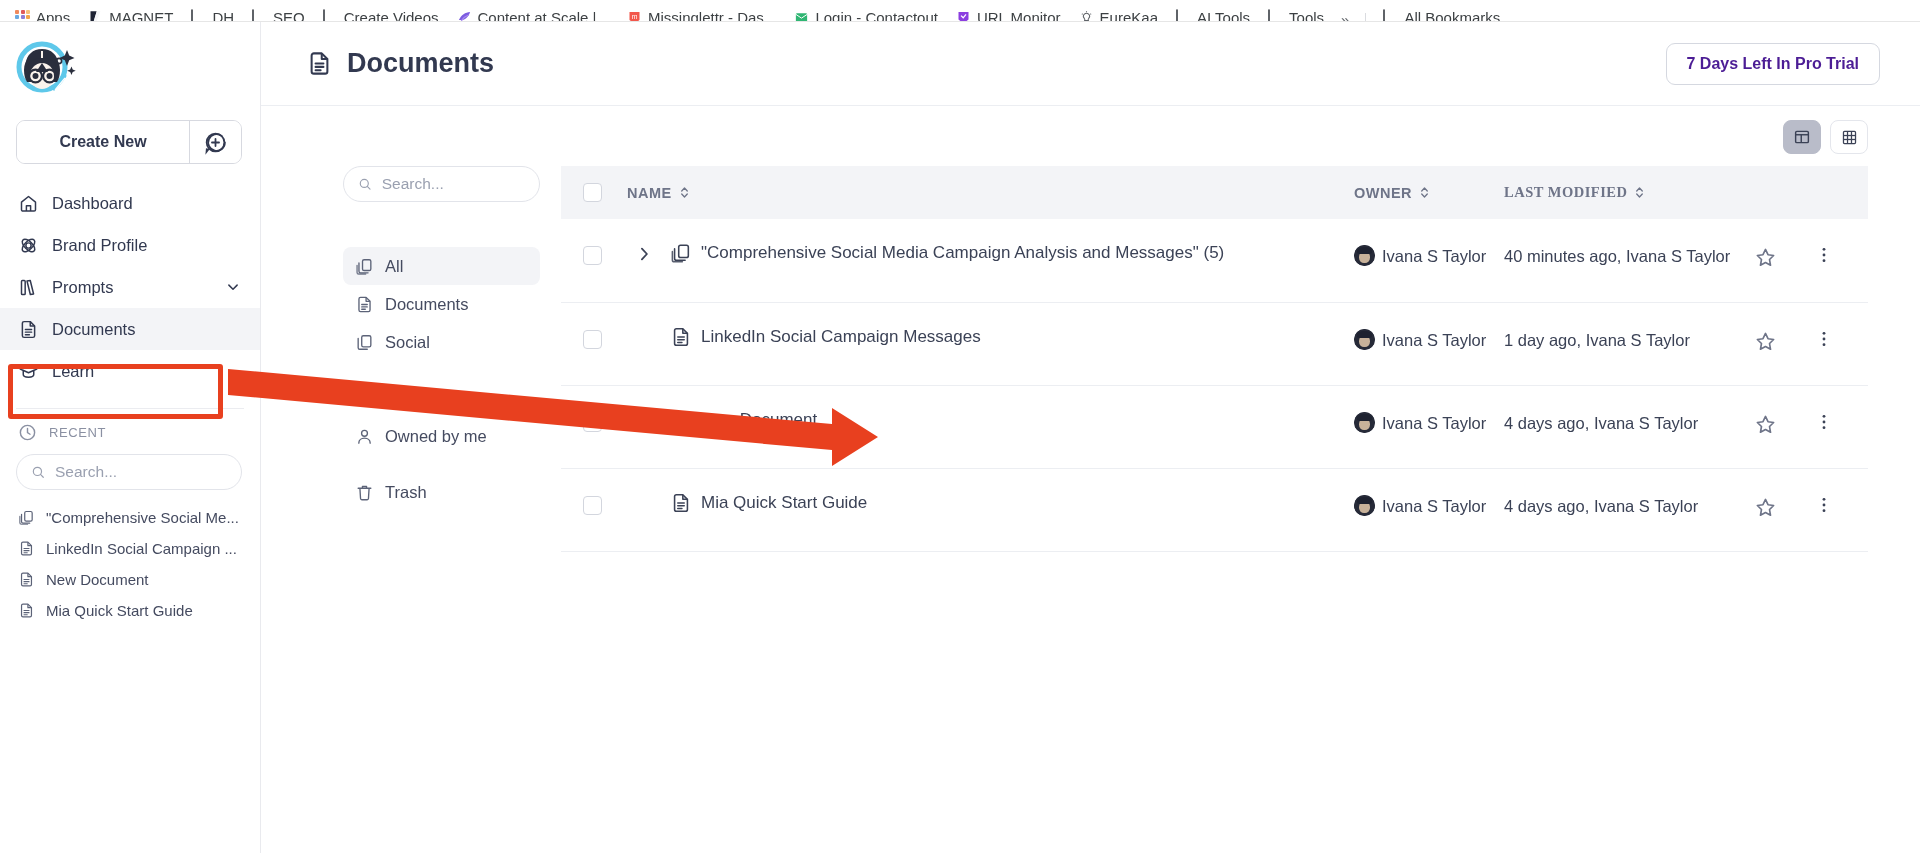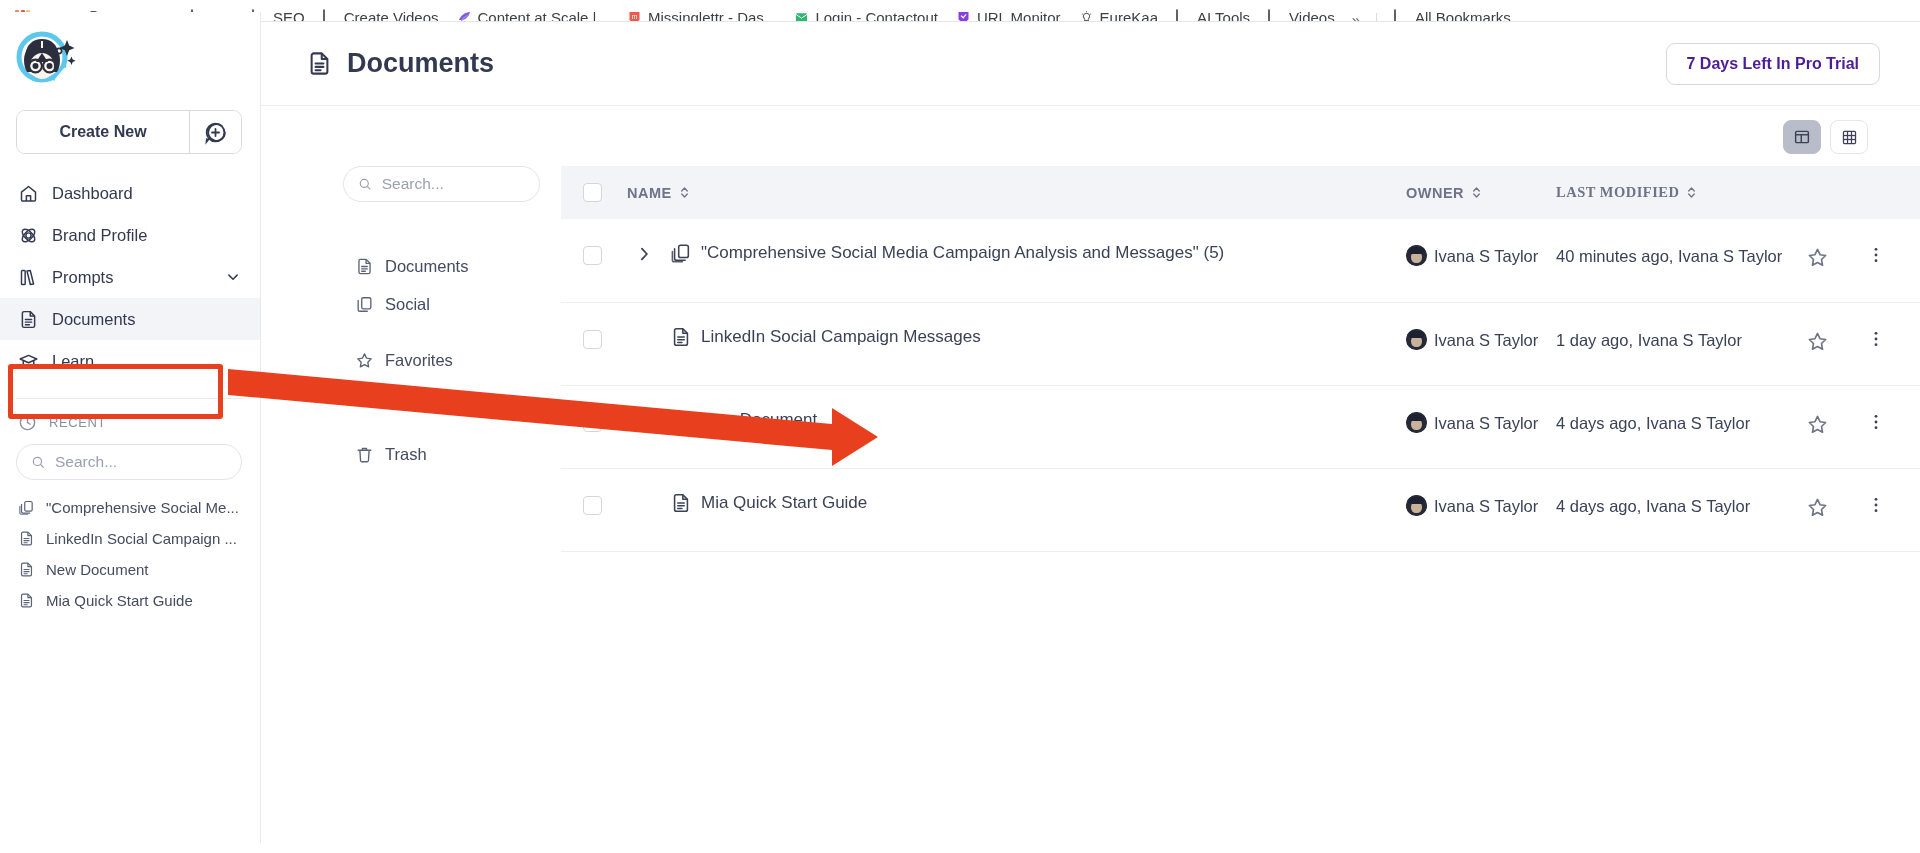--- a/index.html
+++ b/index.html
@@ -46,21 +46,21 @@
   .fav-apps i:nth-child(3){background:#f6c07a}
   .fav-apps i:nth-child(4){background:#6aa9e0}
   .fav-apps i:nth-child(5){background:#8f7fd6}
   .fav-apps i:nth-child(6){background:#f2a54a}
   .fav-apps i:nth-child(7){background:#e6625e}
   .fav-apps i:nth-child(8){background:#f2a54a}
   .fav-apps i:nth-child(9){background:#6fb7e8}
 
   
   .sidebar {
-    position: absolute; top: 12px; left: 0; width: 261px; height: 831px;
+    position: absolute; top: 22px; left: 0; width: 261px; height: 831px;
     background: #ffffff; border-right: 1px solid #e9eaee;
   }
   .logo-wrap { padding: 14px 0 0 14px; }
   .logo { width: 64px; height: 64px; }
 
   .create-row {
     display: flex; margin: 16px 18px 0 16px;
     border: 1px solid #d7d9e0; border-radius: 9px; overflow: hidden;
     height: 44px; background: #fff;
   }
@@ -142,21 +142,21 @@
   .filter-list { margin-top: 45px; width: 197px; }
   .filter-item {
     display: flex; align-items: center; gap: 11px;
     height: 38px; border-radius: 8px; padding: 0 12px;
     font-size: 16.5px; color: #454b60; cursor: pointer;
   }
   .filter-item.active { background: #f3f4f7; }
   .filter-gap { height: 18px; }
 
   
-  .table-col { flex: 1 1 auto; position: relative; }
+  .table-col { flex: 1 1 auto; padding-right: 52px; position: relative; }
   .view-toggle {
     position: absolute; right: 52px; top: -46px;
     display: flex; gap: 9px;
   }
   .vt-btn {
     width: 38px; height: 34px; border-radius: 8px; border: 1px solid #e4e6ec;
     background: #fff; display: flex; align-items: center; justify-content: center;
     cursor: pointer;
   }
   .vt-btn.active { background: #b9bcc9; border-color: #b9bcc9; }
@@ -291,21 +291,21 @@
               <path d="M12 2v1.6M4.6 6l1.2.9M19.4 6l-1.2.9"></path>
             </svg></span>
           <span class="bm-label">EureKaa</span>
         </div>
         <div class="bm">
           <span class="bm-ico"><span class="fav-blank"></span></span>
           <span class="bm-label">AI Tools</span>
         </div>
         <div class="bm">
           <span class="bm-ico"><span class="fav-blank"></span></span>
-          <span class="bm-label">Videos</span>
+          <span class="bm-label">Tools</span>
         </div>
       </div>
     <div class="bm-chev">»</div>
     <div class="bm-sep"></div>
     <div class="bm">
       <span class="bm-ico"><span class="fav-blank"></span></span>
       <span class="bm-label">All Bookmarks</span>
     </div>
   </div>
 
@@ -491,20 +491,30 @@
 
       <div class="filter-col">
         <div class="filter-search">
           <svg width="16" height="16" viewBox="0 0 24 24" fill="none" stroke="#9aa0b0" stroke-width="2">
             <circle cx="11" cy="11" r="7"></circle>
               <line x1="16.2" y1="16.2" x2="21" y2="21" stroke-linecap="round"></line>
           </svg>
           <input placeholder="Search..." style="">
         </div>
         <div class="filter-list" id="filter-host">
+            <div class="filter-item active">
+              <span style="display:flex">
+                <svg width="19" height="19" viewBox="0 0 24 24" fill="none" stroke="#5c6378" stroke-width="1.7">
+                  <rect x="9.5" y="3.5" width="10.5" height="13.5" rx="2"></rect>
+                  <path d="M16.5 20H7a2 2 0 0 1-2-2V7.5" stroke-linecap="round"></path>
+                  <path d="M13.5 21.5H4.6A2 2 0 0 1 2.6 19.5v-9" stroke-linecap="round" opacity=".85"></path>
+                </svg>
+              </span>
+              <span>All</span>
+            </div>
             <div class="filter-item">
               <span style="display:flex">
                 <svg width="19" height="19" viewBox="0 0 24 24" fill="none" stroke="#5c6378" stroke-width="1.7">
                   <path d="M14 3H7a2 2 0 0 0-2 2v14a2 2 0 0 0 2 2h10a2 2 0 0 0 2-2V8z" stroke-linejoin="round"></path>
                   <path d="M14 3v5h5" stroke-linejoin="round"></path>
                   <line x1="8.5" y1="12" x2="15.5" y2="12" stroke-linecap="round"></line>
                   <line x1="8.5" y1="15" x2="15.5" y2="15" stroke-linecap="round"></line>
                   <line x1="8.5" y1="18" x2="13" y2="18" stroke-linecap="round"></line>
                 </svg>
               </span>

